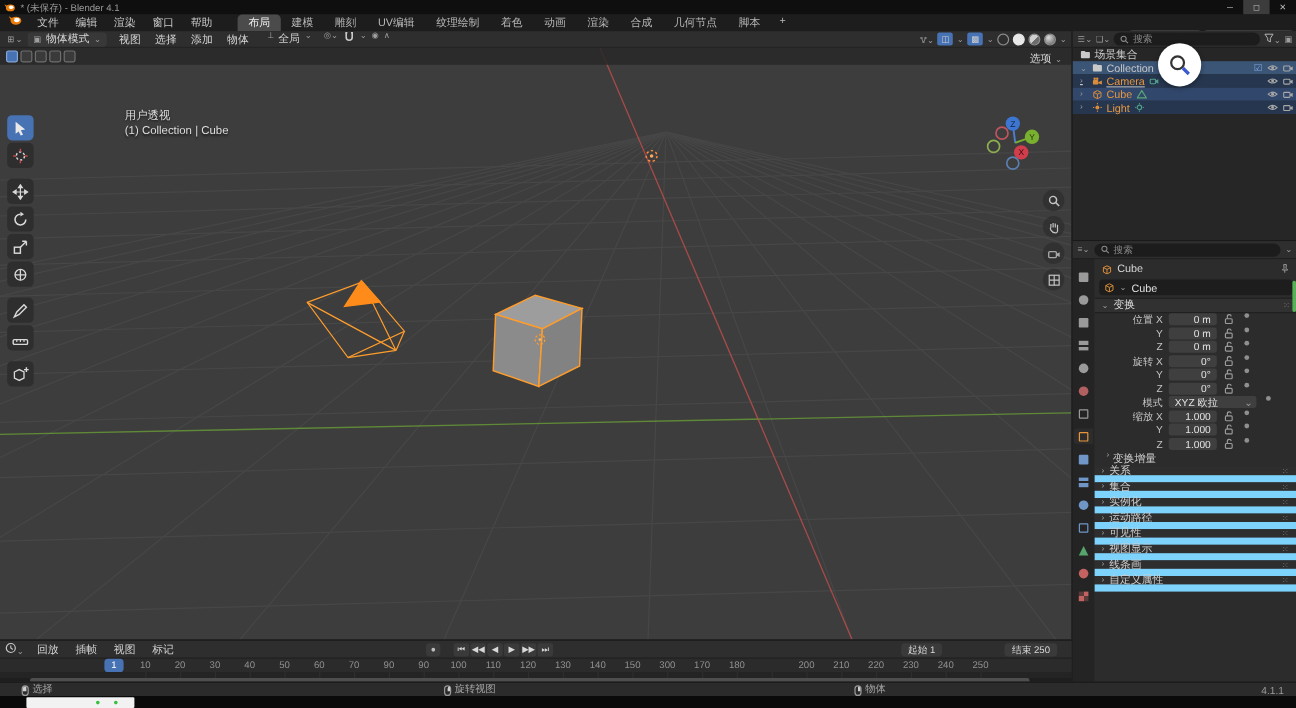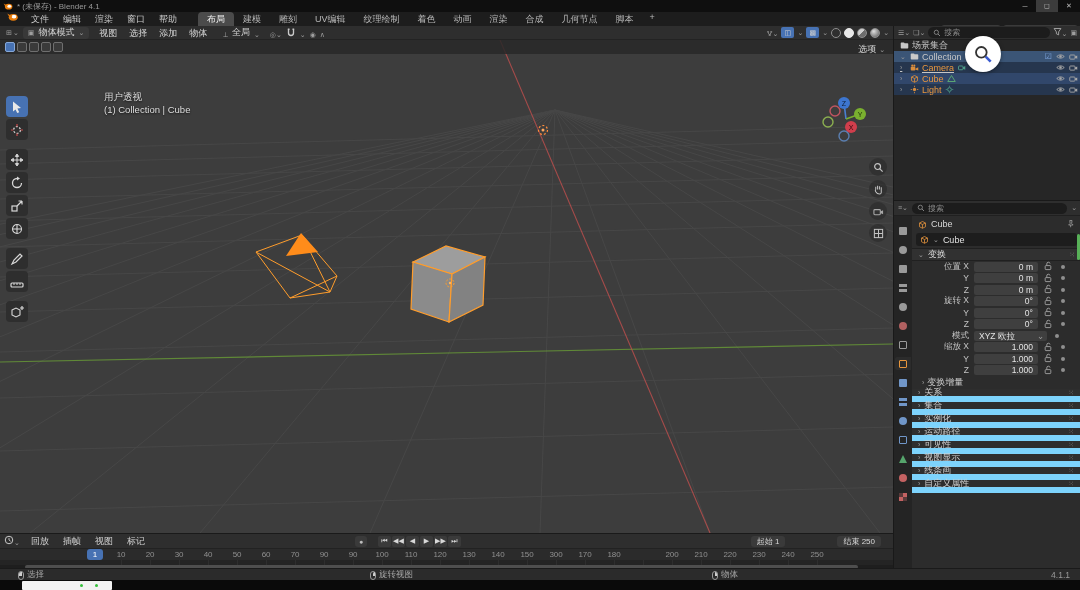--- a/index.html
+++ b/index.html
@@ -24,21 +24,21 @@
   .topbar-right { position:absolute; right:2px; top:12px; height:14px; display:flex; align-items:center; gap:2px; font-size:8.5px; color:#cfcfcf; }
   .sel-box { display:flex; align-items:center; background:#282828; border:1px solid #3a3a3a; border-radius:3px; height:12px; padding:0 3px; gap:3px; }
   .mini-ic { font-size:7px; color:#9f9f9f; }
 
   
   .vp-header { position:absolute; left:0; top:26px; width:893px; height:14px; background:#2e2e2e; display:flex; align-items:center; font-size:9px; color:#d6d6d6; border-bottom:1px solid #232323; }
   .vph-group { display:flex; align-items:center; gap:1px; margin-left:6px; }
   .mode-dd { display:flex; align-items:center; gap:4px; background:#383838; border-radius:3px; height:12px; padding:0 5px; margin:0 4px; }
   .vp-menus { display:flex; }
   .vp-menus .menu-item { padding:0 6px; }
-  .vph-mid { display:flex; align-items:flex-end; gap:4px; margin-left:10px; color:#cfcfcf; }
+  .vph-mid { display:flex; align-items:flex-start; gap:4px; margin-left:10px; color:#cfcfcf; }
   .vph-right { position:absolute; right:4px; display:flex; align-items:center; gap:3px; }
   .shade-ic { width:10px; height:10px; border-radius:50%; border:1px solid #8e8e8e; }
   .shade-ic.wire { background:transparent; }
   .shade-ic.solid { background:#e8e8e8; border-color:#e8e8e8; }
   .shade-ic.mat { background:linear-gradient(135deg,#cfcfcf 50%,#6c6c6c 50%); }
   .shade-ic.rend { background:radial-gradient(circle at 35% 30%,#dcdcdc,#585858); }
   .tog { width:13px; height:11px; border-radius:2px; display:flex; align-items:center; justify-content:center; font-size:7px; color:#cfcfcf; }
   .tog.on { background:#4772b3; }
 
   
@@ -73,23 +73,23 @@
   .props { position:absolute; left:0; top:174px; width:187px; height:368px; background:#2a2a2a; border-top:1px solid #191919; }
   .props-header { height:15px; background:#2e2e2e; display:flex; align-items:center; gap:4px; padding:0 4px; border-bottom:1px solid #202020; }
   .props-body { position:absolute; left:18px; top:15px; width:169px; height:353px; background:#2c2c2c; overflow:hidden; }
   .ptabs { position:absolute; left:0; top:15px; width:18px; height:353px; background:#242424; display:flex; flex-direction:column; align-items:center; padding-top:8px; gap:6px; }
   .ptab { width:16px; height:13px; display:flex; align-items:center; justify-content:center; border-radius:2px 0 0 2px; }
   .ptab.selected { background:#2c2c2c; }
   .pt-ic { display:block; }
   .breadcrumb { height:16px; display:flex; align-items:center; gap:4px; padding:0 6px; color:#d8d8d8; font-size:9px; }
   .name-field { margin:1px 4px; height:13px; background:#1d1d1d; border-radius:3px; display:flex; align-items:center; gap:4px; padding:0 4px; color:#e2e2e2; font-size:9px; }
   .sec-header { height:13px; background:#313131; display:flex; align-items:center; gap:4px; padding:0 6px; color:#dcdcdc; font-size:9px; margin-top:2px; border-top:1px solid #202020; border-bottom:1px solid #202020; }
-  .tr-row { height:11.5px; display:flex; align-items:center; font-size:8.5px; color:#c4c4c4; }
+  .tr-row { height:11.5px; display:flex; font-size:8.5px; color:#c4c4c4; }
   .tr-row .tlabel { width:62px; text-align:right; padding-right:5px; }
-  .tr-row .tfield { width:64px; height:10px; background:#3f3f3f; border-radius:2px; color:#e4e4e4; text-align:right; padding-right:5px; line-height:10px; }
+  .tr-row .tfield { width:40px; height:10px; background:#3f3f3f; border-radius:2px; color:#e4e4e4; text-align:right; padding-right:5px; line-height:10px; }
   .tr-row .tfield.dd { width:73px; text-align:left; padding-left:5px; position:relative; }
   .tr-row .lock { margin-left:6px; width:9px; color:#9b9b9b; font-size:7px; }
   .tr-row .adot { margin-left:8px; width:4px; height:4px; border-radius:50%; background:#8f8f8f; }
   .collapse-row { height:13px; background:#2e2e2e; border-bottom:6px solid #7dd3fc; display:flex; align-items:center; gap:4px; padding:0 6px; color:#cfcfcf; font-size:9px; position:relative; }
   .collapse-row .dots { position:absolute; right:6px; color:#7e7e7e; font-size:7px; letter-spacing:1px; }
   .p-scroll { position:absolute; right:1px; top:18px; width:3px; height:26px; background:#58b158; border-radius:2px; }
 
   
   .timeline { position:absolute; left:0; top:533px; width:893px; height:35px; background:#262626; border-top:1px solid #1a1a1a; }
   .tl-header { height:14px; background:#2e2e2e; display:flex; align-items:center; font-size:9px; color:#d2d2d2; position:relative; }

